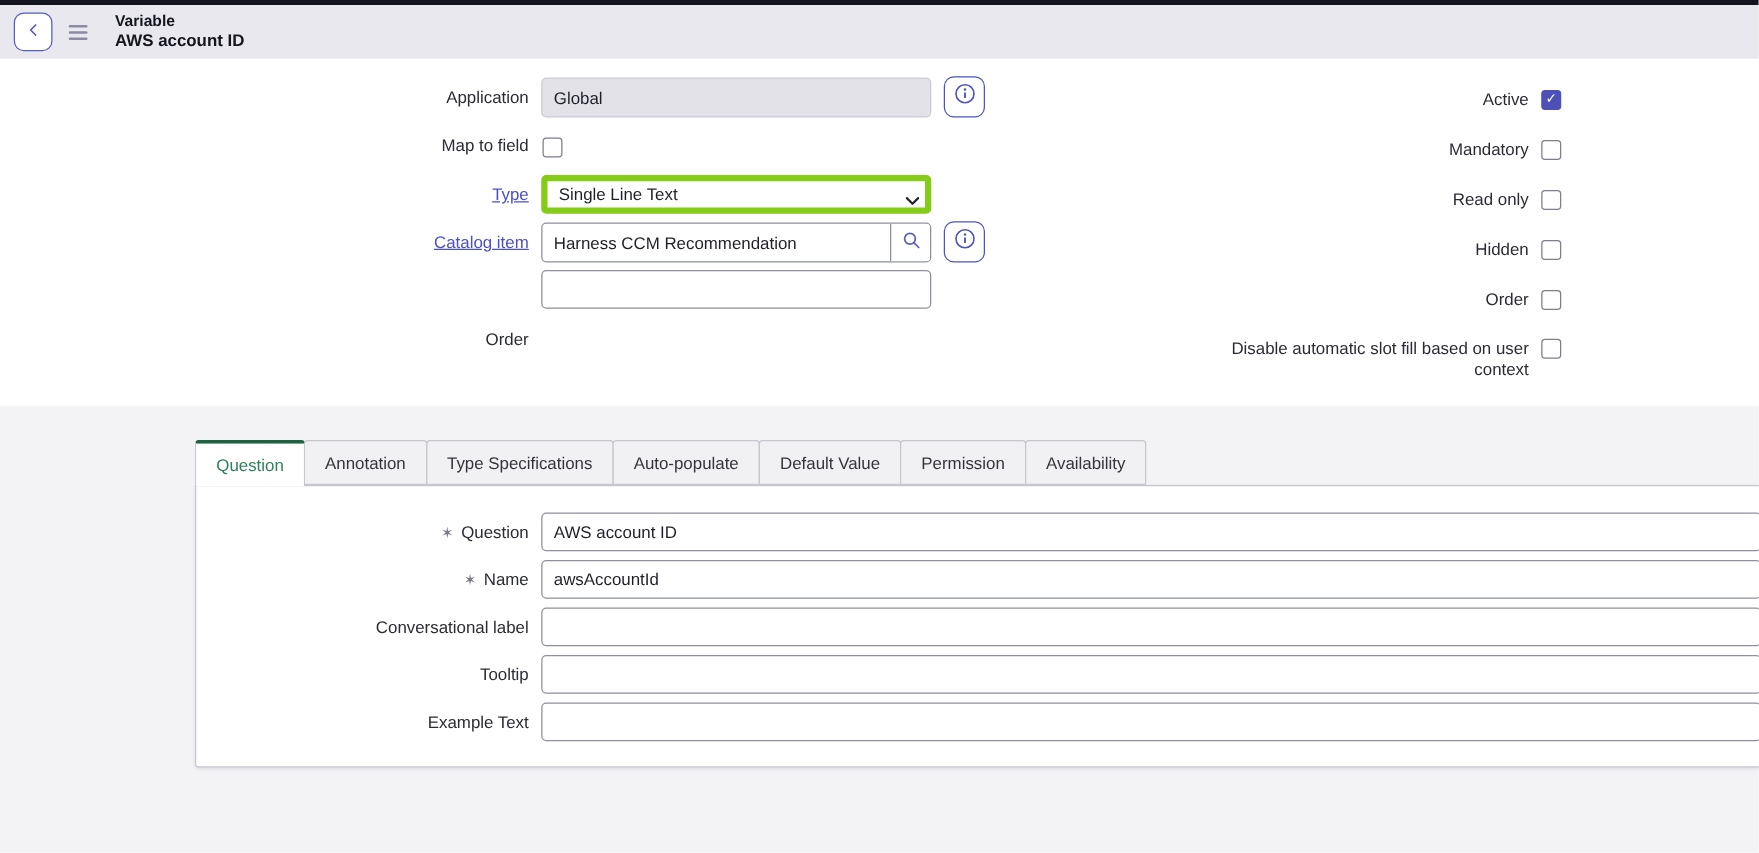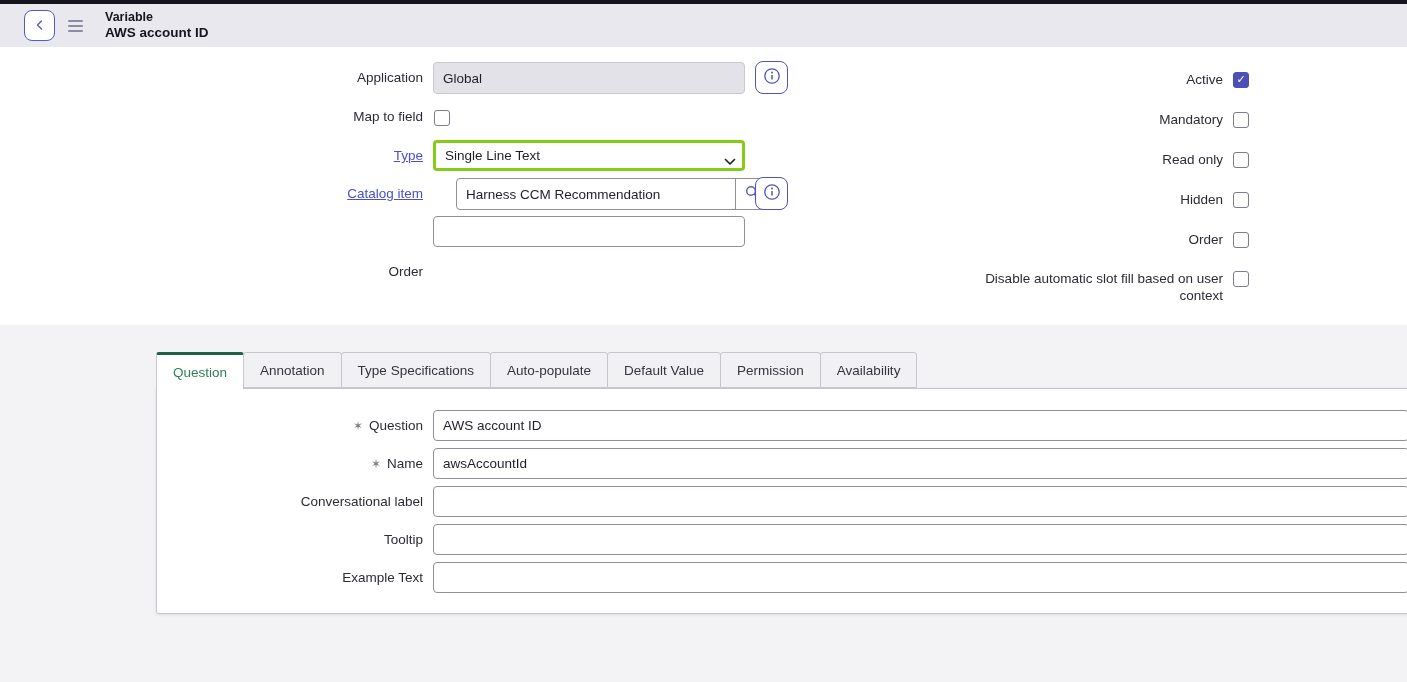--- a/index.html
+++ b/index.html
@@ -3,43 +3,43 @@
 <meta charset="utf-8">
 <style>
   html,body{margin:0;padding:0;}
   body{
     width:1407px;height:682px;position:relative;overflow:hidden;
     background:#ffffff;font-family:"Liberation Sans",sans-serif;
     -webkit-font-smoothing:antialiased;
   }
   
   .topstrip{height:4px;background:#14141f;}
-  .header{height:43px;background:#e8e8ee;display:flex;align-items:center;padding-left:24px;box-sizing:border-box;}
+  .header{height:43px;background:#e8e8ee;display:flex;align-items:center;padding-left:11px;box-sizing:border-box;}
   .back-btn{width:29px;height:29px;border:1px solid #555bc2;border-radius:8px;background:#fff;
     display:flex;align-items:center;justify-content:center;cursor:pointer;flex:0 0 auto;}
   .menu-btn{margin-left:13px;display:flex;flex-direction:column;gap:3px;cursor:pointer;}
   .menu-btn i{display:block;width:15px;height:2px;background:#8b8ba3;border-radius:1px;}
   .titles{margin-left:22px;line-height:1.18;}
   .title{font-size:12.5px;font-weight:700;color:#15151e;}
   .subtitle{font-size:13.5px;font-weight:700;color:#15151e;}
 
   
   .main{position:relative;height:278px;background:#fff;}
   .flabel{position:absolute;left:0;width:423px;text-align:right;font-size:13.5px;color:#2b2b35;line-height:16px;}
   .flabel .link{color:#4a50c8;text-decoration:underline;cursor:pointer;}
   .tinput{position:absolute;left:433px;width:312px;height:31px;border:1px solid #8f8f9d;border-radius:4px;
     box-sizing:border-box;font-family:"Liberation Sans",sans-serif;font-size:13.5px;padding:0 9px;color:#1f1f29;background:#fff;}
   .tinput.readonly{background:#e2e2e8;border-color:#c9c9d3;}
   .select-wrap{position:absolute;left:433px;width:312px;height:31px;}
   .select-wrap select{width:100%;height:100%;appearance:none;-webkit-appearance:none;-moz-appearance:none;
-    border:3px solid #84cc16;border-radius:4px;background:#fff;font-family:"Liberation Sans",sans-serif;
+    border:5px solid #84cc16;border-radius:4px;background:#fff;font-family:"Liberation Sans",sans-serif;
     font-size:13.5px;padding:0 9px;color:#1f1f29;box-sizing:border-box;cursor:pointer;}
   .select-wrap .chev{position:absolute;right:9px;top:12px;pointer-events:none;}
   .catalog-group{position:absolute;left:433px;width:312px;height:32px;border:1px solid #8f8f9d;border-radius:4px;
-    background:#fff;display:flex;box-sizing:border-box;overflow:hidden;margin-left:23px;}
+    background:#fff;display:flex;box-sizing:border-box;overflow:hidden;}
   .catalog-group input{flex:1;min-width:0;border:none;outline:none;padding:0 9px;
     font-family:"Liberation Sans",sans-serif;font-size:13.5px;color:#1f1f29;background:transparent;}
   .search-btn{width:31px;border-left:1px solid #8f8f9d;background:#fff;display:flex;align-items:center;justify-content:center;cursor:pointer;flex:0 0 auto;}
   .info-btn{position:absolute;left:755px;width:33px;height:33px;border:1px solid #4f54c0;border-radius:8px;
     background:#fff;display:flex;align-items:center;justify-content:center;cursor:pointer;box-sizing:border-box;}
   .cb{width:16px;height:16px;border:1px solid #7d7d8c;border-radius:3px;background:#fff;box-sizing:border-box;
     display:flex;align-items:center;justify-content:center;font-size:11px;line-height:1;color:#fff;cursor:pointer;flex:0 0 auto;}
   .cb.checked{background:#4d51b5;border-color:#4d51b5;}
   .rrow{position:absolute;right:158px;display:flex;justify-content:flex-end;align-items:center;gap:10px;}
   .rrow .rlabel{font-size:13.5px;color:#2b2b35;text-align:right;line-height:17px;}

